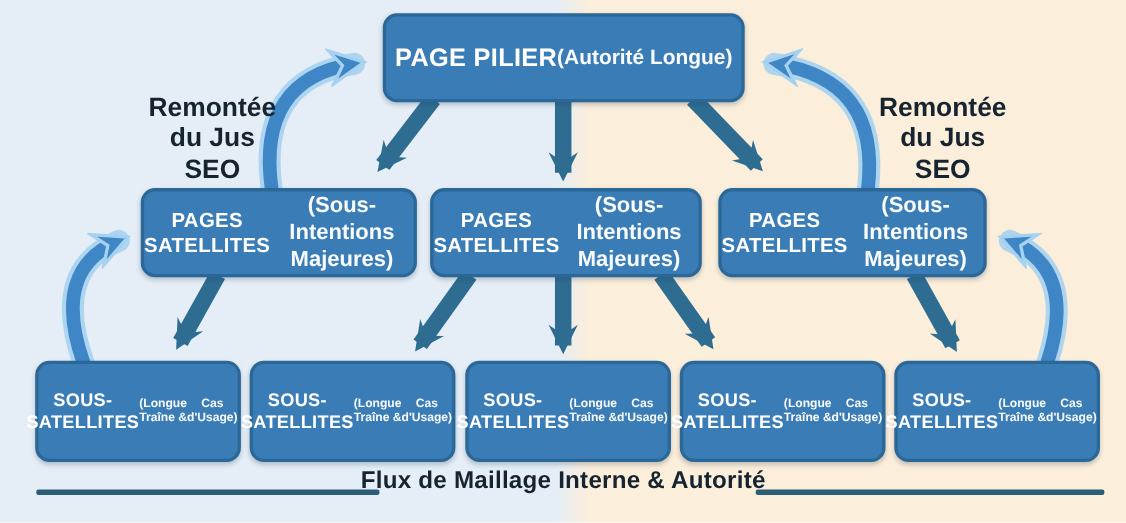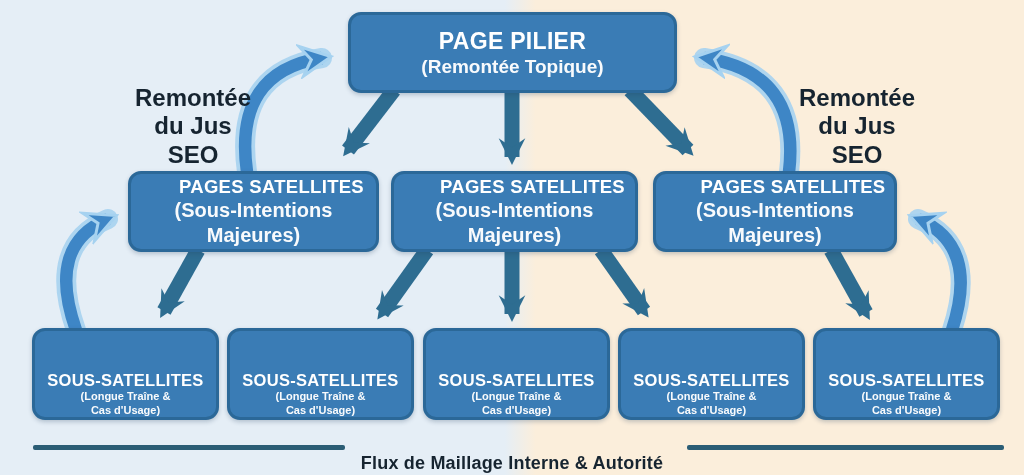--- a/index.html
+++ b/index.html
@@ -27,57 +27,57 @@
   .curve-under{stroke:var(--arrow-blue-outline);stroke-width:20;fill:none;stroke-linecap:round;opacity:.9;}
   .curve-over{stroke:var(--arrow-blue);stroke-width:12.5;fill:none;stroke-linecap:butt;}
   .head-dark{fill:var(--arrow-dark);}
   .head-blue{fill:var(--arrow-blue);stroke:var(--arrow-blue-outline);stroke-width:1;}
   .box{
     position:absolute;
     background:var(--box-fill);
     border:3px solid var(--box-border);
     border-radius:13px;
     color:var(--box-text);
-    display:flex;flex-direction:column;justify-content:center;align-items:center;
+    display:flex;flex-direction:row;justify-content:center;align-items:center;
     text-align:center;
     box-sizing:border-box;
     box-shadow:0 2px 4px rgba(30,60,90,.25);
     line-height:1.22;
   }
   .box .title{font-weight:800;letter-spacing:.3px;}
   .box .subtitle{font-weight:600;opacity:.97;}
   .pillar{left:348px;top:12px;width:329px;height:81px;}
   .pillar .title{font-size:23px;}
   .pillar .subtitle{font-size:19px;}
   .sat{top:171px;height:81px;}
   .sat1{left:128px;width:251px;}
   .sat2{left:391px;width:247px;}
   .sat3{left:653px;width:244px;}
-  .sat .title{font-size:18.5px;margin-left:36px;}
+  .sat .title{font-size:18.5px;}
   .sat .subtitle{font-size:20px;}
   .sub{top:328px;height:92px;width:187px;justify-content:flex-end;}
   .sub1{left:32px;}
   .sub2{left:227px;}
   .sub3{left:423px;}
   .sub4{left:618px;}
   .sub5{left:813px;}
   .sub .title{font-size:16.5px;}
   .sub .subtitle{font-size:11px;}
   .side-label{
     position:absolute;top:84px;width:130px;
     color:var(--dark-text);
     font-weight:800;font-size:24px;line-height:1.18;
     text-align:center;
   }
   .side-label.left{left:128px;}
   .side-label.right{left:792px;}
   .caption-text{
-    position:absolute;left:0;right:0;top:453px;
+    position:absolute;left:0;right:0;top:424px;
     text-align:center;color:var(--dark-text);
-    font-weight:800;font-size:18px;letter-spacing:.2px;
+    font-weight:800;font-size:22px;letter-spacing:.2px;
   }
   .caption-line{
     position:absolute;top:445px;height:5px;
     background:var(--caption-line);border-radius:2px;
   }
   .caption-line.l{left:33px;width:312px;}
   .caption-line.r{left:687px;width:317px;}
 </style>
 </head>
 <body>
@@ -117,21 +117,21 @@
       <path class="curve-over" d="M 789,172 Q 801,72 704,58" marker-end="url(#mBlue)"></path>
     </g>
     <g>
       <path class="curve-under" d="M 952,330 Q 980,245 918,219"></path>
       <path class="curve-over" d="M 952,330 Q 980,245 918,219" marker-end="url(#mBlue)"></path>
     </g>
   </svg>
 
   <div class="box pillar">
     <div class="title">PAGE PILIER</div>
-    <div class="subtitle">(Remontée Topique)</div>
+    <div class="subtitle">(Autorité Longue)</div>
   </div>
 
   <div class="box sat sat1">
     <div class="title">PAGES SATELLITES</div>
     <div class="subtitle">(Sous-Intentions Majeures)</div>
   </div>
   <div class="box sat sat2">
     <div class="title">PAGES SATELLITES</div>
     <div class="subtitle">(Sous-Intentions Majeures)</div>
   </div>

